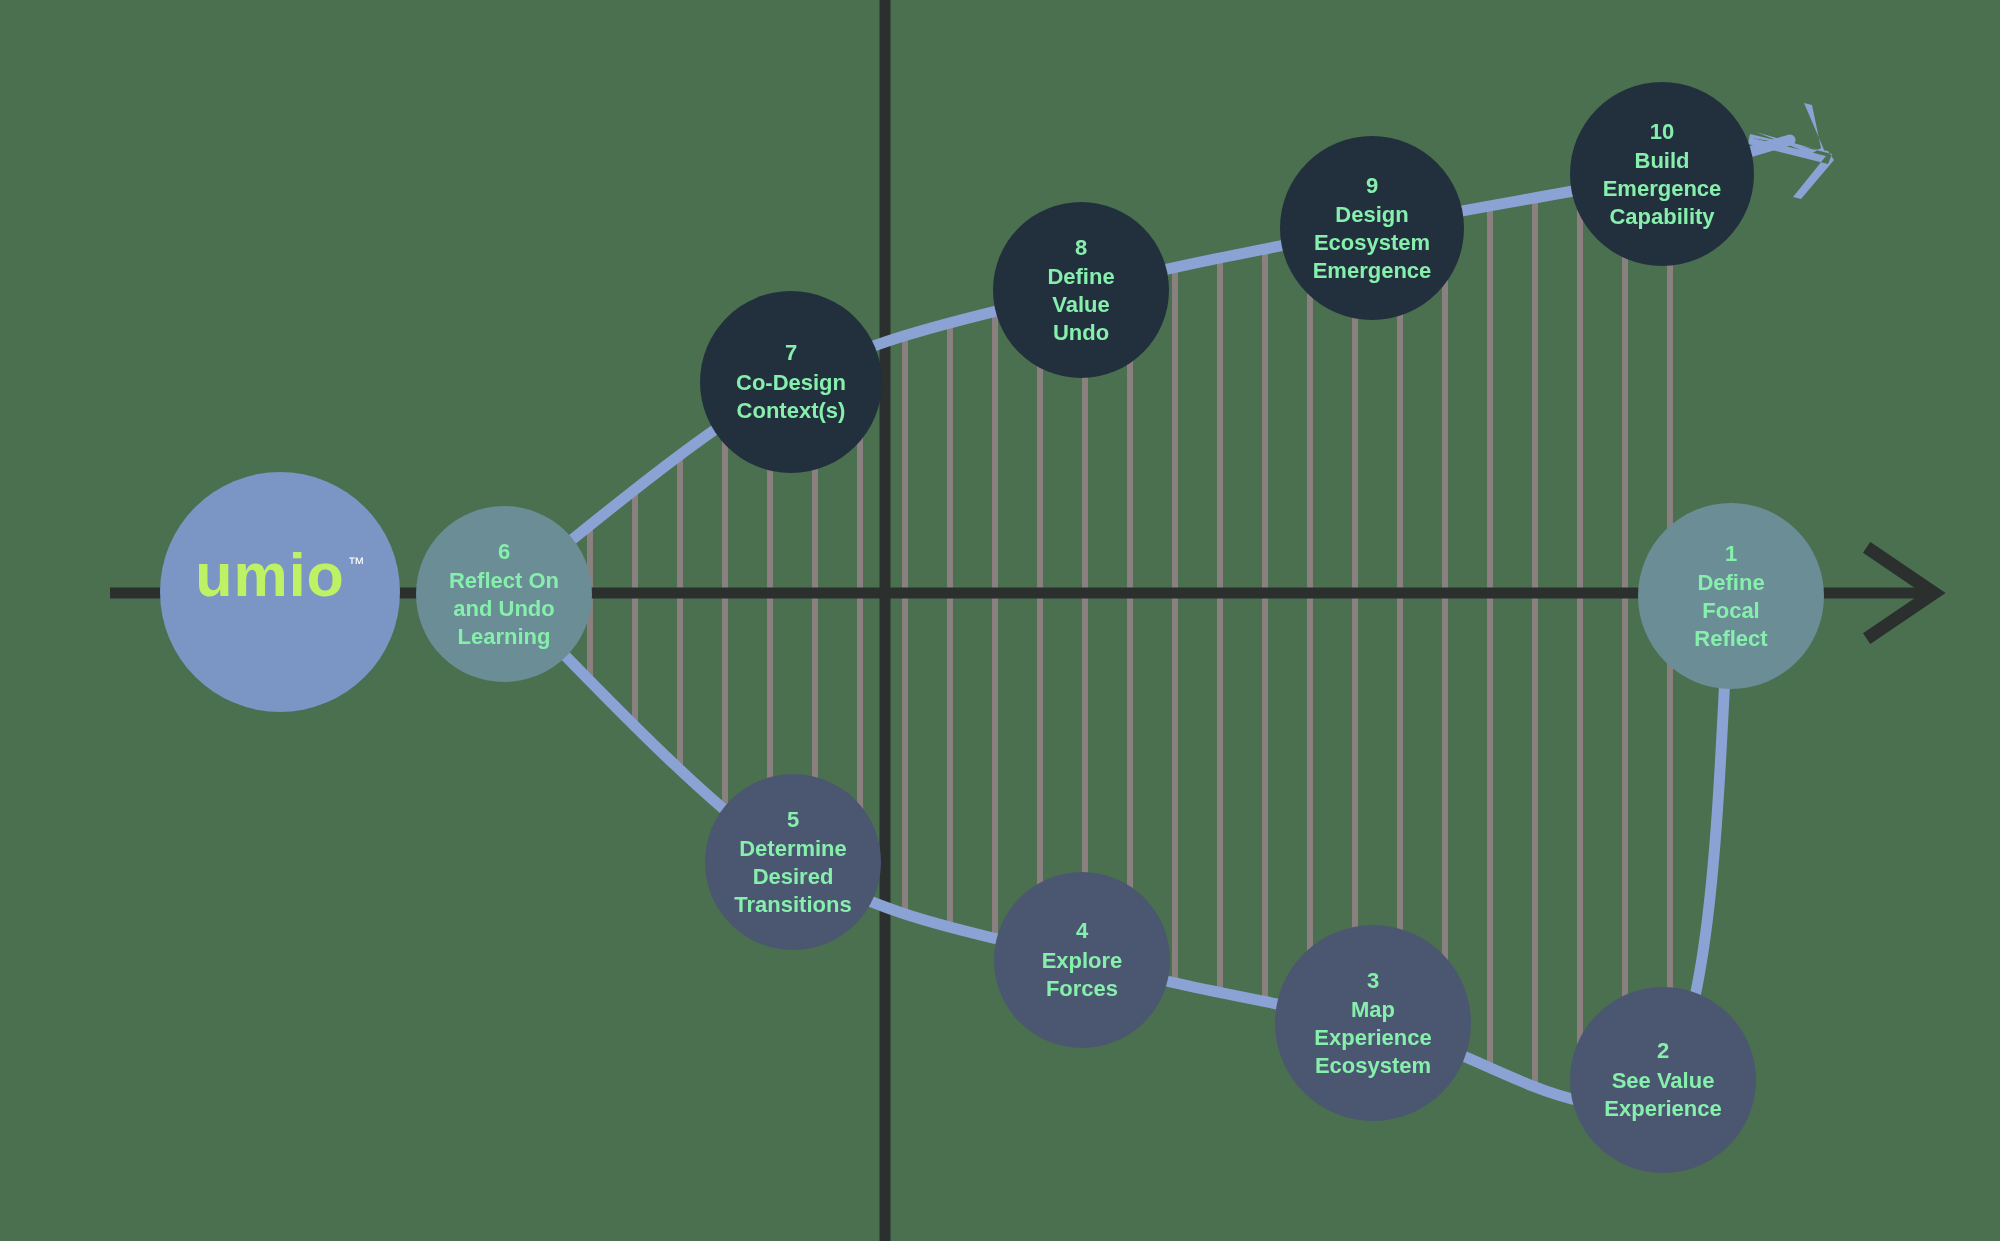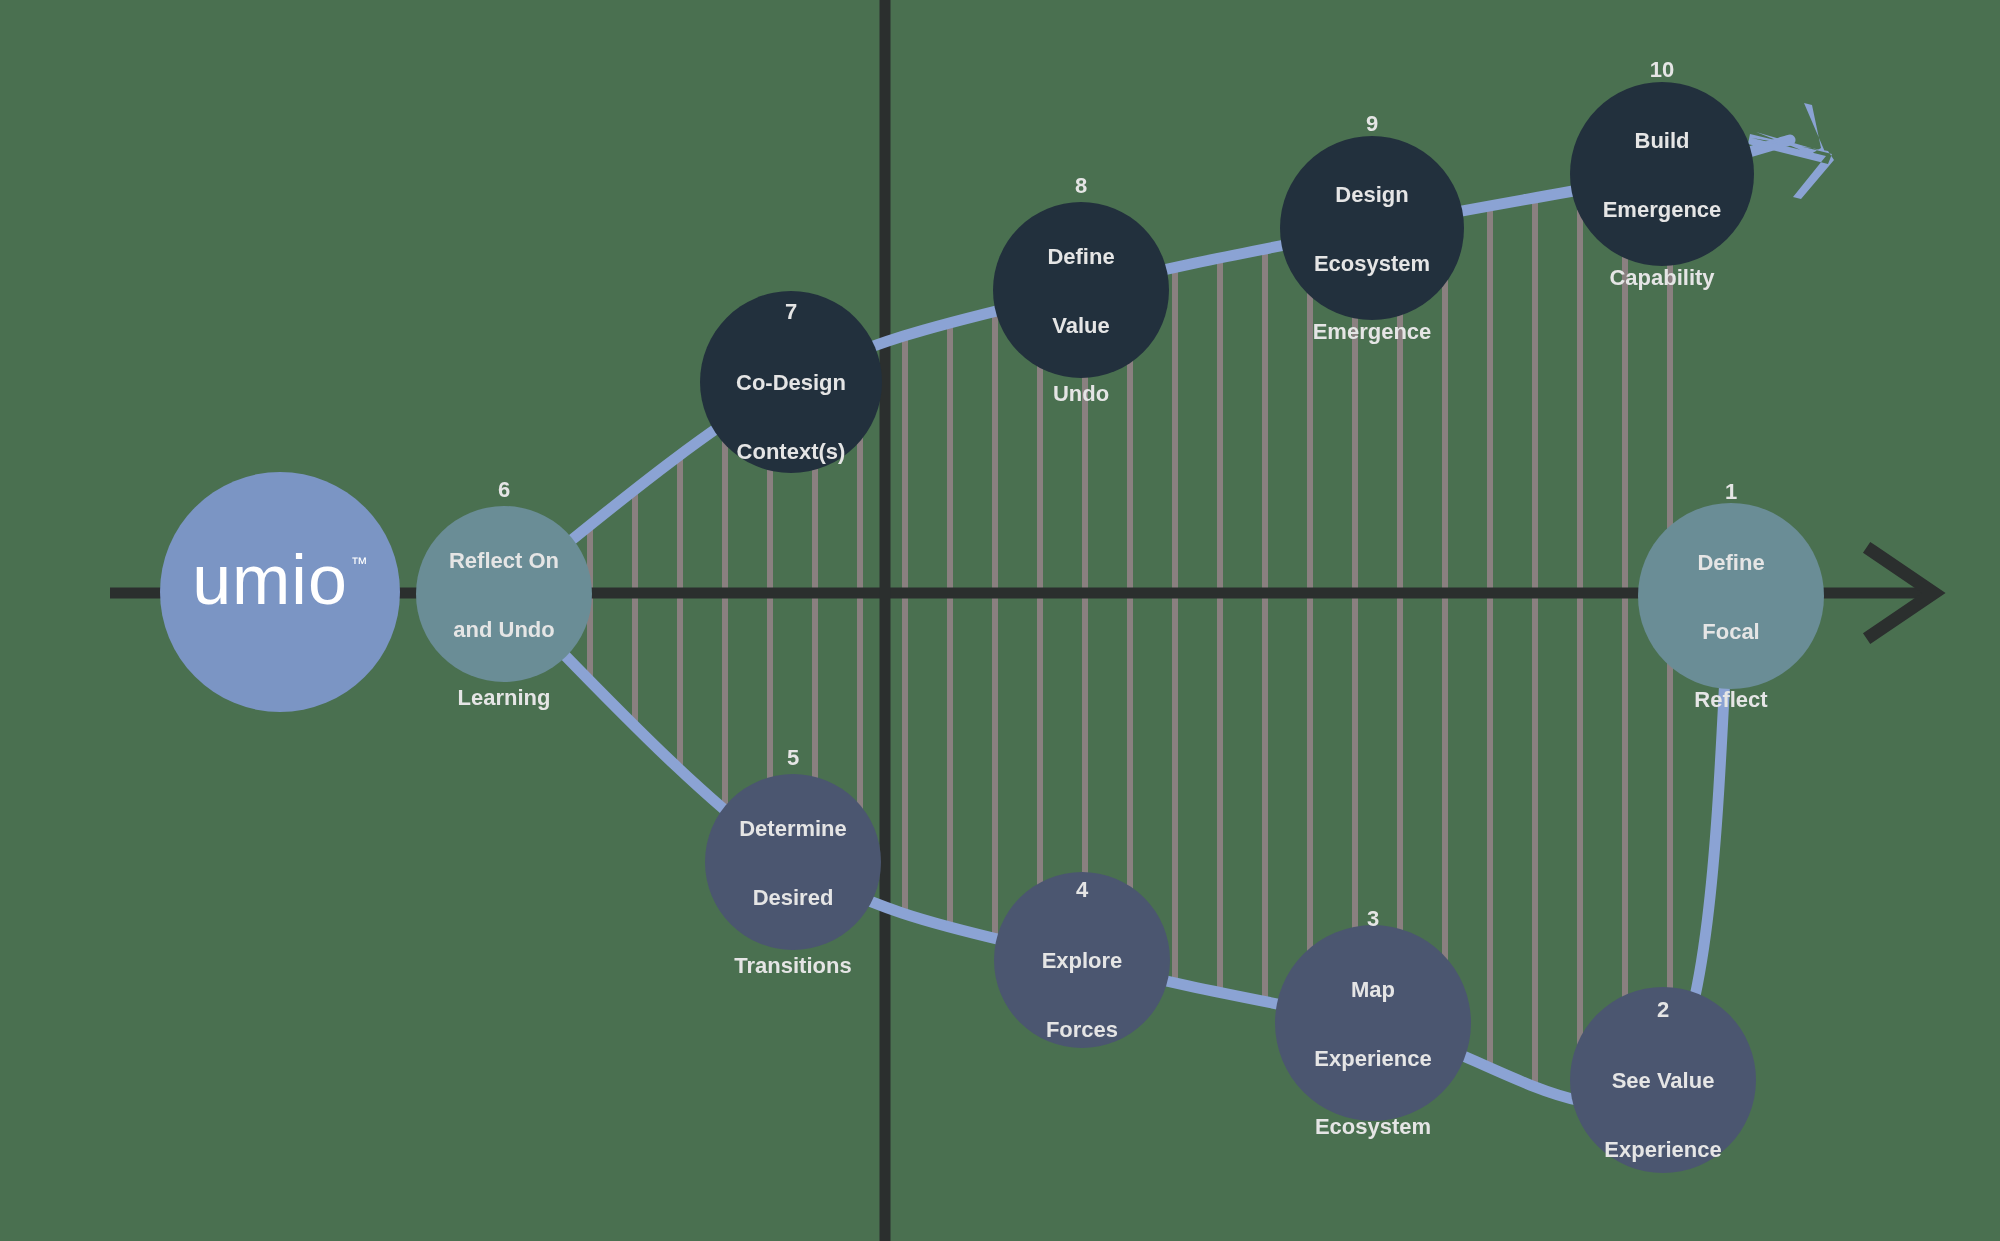--- a/index.html
+++ b/index.html
@@ -25,43 +25,42 @@
     top: 0;
     width: 2000px;
     height: 1241px;
   }
   .node-label {
     position: absolute;
     display: flex;
     flex-direction: column;
     align-items: center;
     justify-content: center;
-    color: #e5e5e5;
+    color: #86efac;
     line-height: 1.26;
     pointer-events: none;
-    gap: 41px;
     -webkit-font-smoothing: antialiased;
   }
   .node-num {
     font-weight: 600;
     margin-bottom: 2px;
   }
   .node-title {
     font-weight: 700;
   }
   .logo-wrap {
     position: absolute;
     display: flex;
     align-items: baseline;
     justify-content: center;
   }
   .logo-text {
-    color: #ffffff;
-    font-size: 70px;
-    font-weight: 400;
+    color: #bef264;
+    font-size: 61px;
+    font-weight: 700;
     letter-spacing: 1px;
     font-family: "Liberation Sans", sans-serif;
   }
   .logo-tm {
     color: #ffffff;
     font-size: 17px;
     font-weight: 400;
     margin-left: 3px;
     align-self: flex-start;
     margin-top: 14px;

